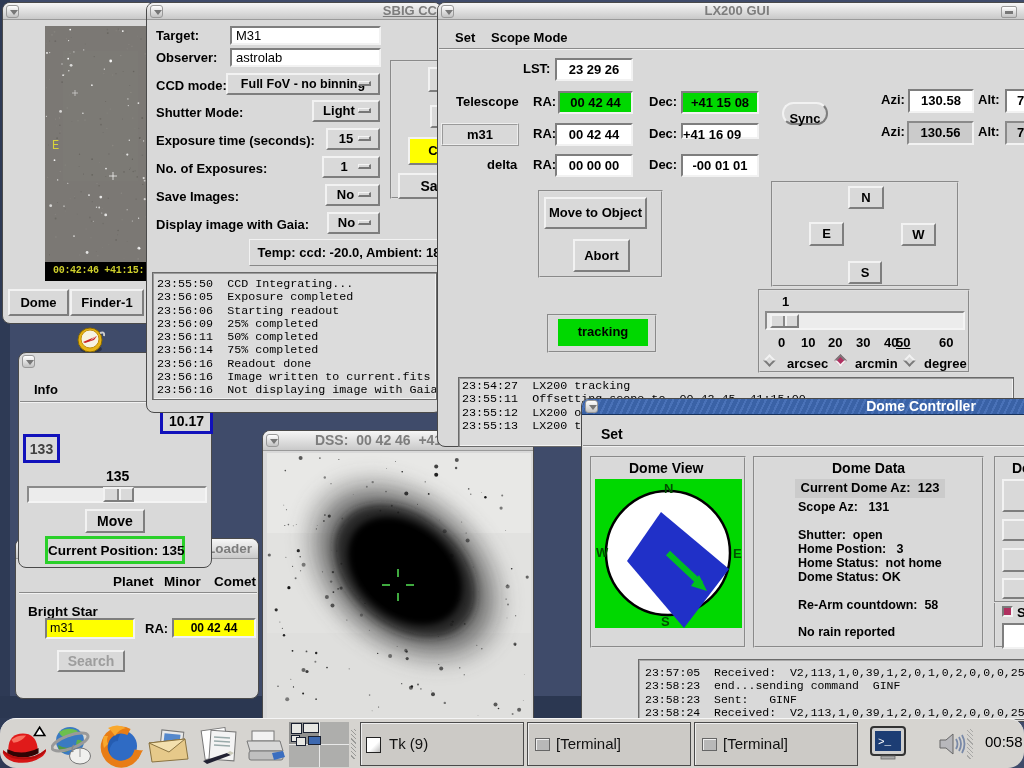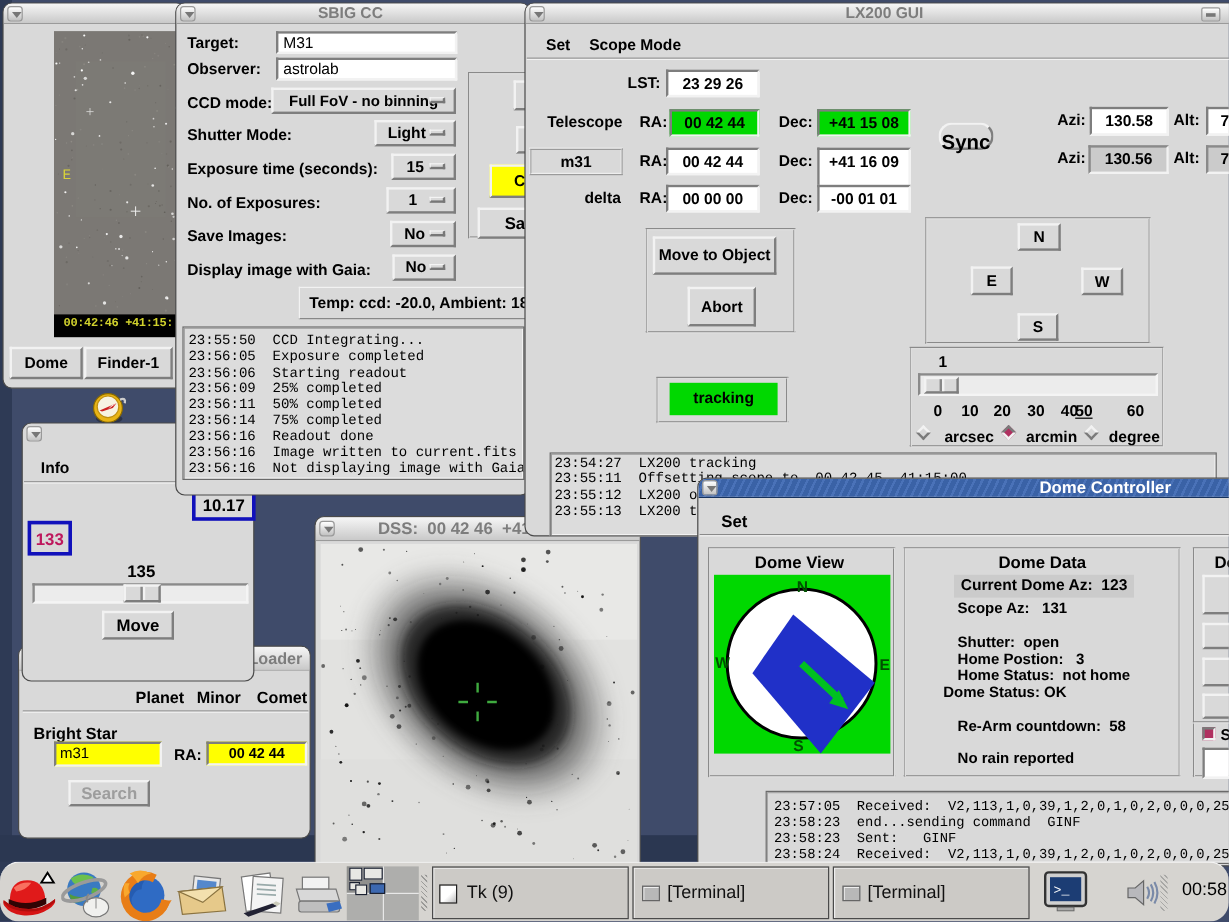--- a/index.html
+++ b/index.html
@@ -230,41 +230,42 @@
 </svg></div>
 <div class="abs" style="left:42px;top:259px;width:104px;height:19px;background:#000;color:#cfd02c;font-size:10px;font-weight:bold;font-family:'Liberation Mono',monospace;line-height:18px;padding-left:8px;letter-spacing:-0.3px;white-space:nowrap;overflow:hidden;">00:42:46 +41:15:</div>
 <div class="btn" style="left:5px;top:286px;width:61px;height:27px;font-size:13px;line-height:23px;">Dome</div>
 <div class="btn" style="left:67px;top:286px;width:74px;height:27px;font-size:13px;line-height:23px;">Finder-1</div>
 </div>
 <div class="win" style="left:18px;top:352px;width:194px;height:216px;z-index:3;">
     <div class="chev"></div>
 <div class="lbl" style="left:15px;top:29px;font-size:13px;">Info</div>
 <div class="abs" style="left:1px;top:48px;width:190px;height:2px;border-top:1px solid #8a8a8a;border-bottom:1px solid #f2f2f2;"></div>
 <div class="abs" style="left:141px;top:53px;width:53px;height:28px;border:3px solid #1111bb;color:#000;font-weight:bold;font-size:14px;text-align:center;line-height:24px;">10.17</div>
-<div class="abs" style="left:4px;top:81px;width:37px;height:29px;border:3px solid #1111bb;color:#be185d;font-weight:bold;font-size:14px;text-align:center;line-height:24px;">133</div>
+<div class="abs" style="left:4px;top:81px;width:37px;height:29px;border:3px solid #1111bb;color:#404040;font-weight:bold;font-size:14px;text-align:center;line-height:24px;">133</div>
 <div class="lbl" style="left:87px;top:115px;font-size:14px;">135</div>
 <div class="trough" style="left:8px;top:133px;width:180px;height:17px;"></div>
 <div class="shandle" style="left:84px;top:134px;width:31px;height:15px;"></div>
 <div class="btn" style="left:66px;top:156px;width:60px;height:24px;font-size:14px;line-height:20px;">Move</div>
+<div class="abs" style="left:26px;top:183px;width:140px;height:28px;border:3px solid #2ad02a;color:#000;font-weight:bold;font-size:13.5px;text-align:center;line-height:23px;white-space:nowrap;">Current Position: 135</div>
 </div>
 <div class="win" style="left:15px;top:538px;width:244px;height:161px;z-index:2;">
 <div class="tbar" style="text-align:right;padding-right:6px;font-size:13.5px;height:20px;line-height:19px;">Loader</div>
     <div class="chev" style="top:3px;"></div>
 <div class="lbl" style="left:12px;top:35px;font-size:13.5px;margin-top:30px;">Bright Star</div>
 <div class="lbl" style="left:97px;top:35px;font-size:13.5px;">Planet</div>
 <div class="lbl" style="left:148px;top:35px;font-size:13.5px;">Minor</div>
 <div class="lbl" style="left:198px;top:35px;font-size:13.5px;">Comet</div>
 <div class="abs" style="left:3px;top:53px;width:238px;height:2px;border-top:1px solid #8a8a8a;border-bottom:1px solid #f2f2f2;"></div>
 <div class="ent" style="left:29px;top:79px;width:90px;height:21px;background:#ffff00;font-size:12.5px;line-height:17px;padding-left:3px;">m31</div>
 <div class="lbl" style="left:129px;top:82px;font-size:13px;">RA:</div>
 <div class="ent" style="left:156px;top:79px;width:84px;height:20px;background:#ffff00;font-size:12px;font-weight:bold;text-align:center;line-height:16px;">00 42 44</div>
 <div class="btn" style="left:41px;top:111px;width:68px;height:22px;font-size:14px;line-height:18px;color:#9d9d9d;">Search</div>
 </div>
 <div class="win" style="left:146px;top:2px;width:296px;height:411px;z-index:4;">
-<div class="tbar" style="padding-right:4px;">SBIG CC</div>
+<div class="tbar" style="text-align:right;padding-right:4px;text-decoration:underline;">SBIG CC</div>
     <div class="chev"></div>
 <div class="lbl" style="left:9px;top:25px;font-size:13px;">Target:</div>
 <div class="ent" style="left:83px;top:23px;width:151px;height:19px;font-size:13px;line-height:15px;padding-left:4px;">M31</div>
 <div class="lbl" style="left:9px;top:47px;font-size:13px;">Observer:</div>
 <div class="ent" style="left:83px;top:45px;width:151px;height:19px;font-size:13px;line-height:15px;padding-left:4px;">astrolab</div>
 <div class="lbl" style="left:9px;top:75px;font-size:13px;">CCD mode:</div>
 <div class="opt" style="left:79px;top:70px;width:154px;height:22px;font-size:12.5px;line-height:18px;padding-right:0;">Full FoV - no binning<i></i></div>
 <div class="lbl" style="left:9px;top:102px;font-size:13px;">Shutter Mode:</div>
 <div class="opt" style="left:165px;top:97px;width:68px;height:22px;font-size:13px;line-height:18px;padding-right:14px;">Light<i></i></div>
 <div class="lbl" style="left:9px;top:130px;font-size:13px;">Exposure time (seconds):</div>
@@ -501,31 +502,31 @@
 <div class="lbl" style="left:53px;top:27px;font-size:13px;">Scope Mode</div>
 <div class="abs" style="left:1px;top:45px;width:598px;height:2px;border-top:1px solid #8a8a8a;border-bottom:1px solid #f2f2f2;"></div>
 <div class="lbl" style="left:85px;top:58px;font-size:13px;">LST:</div>
 <div class="ent" style="left:117px;top:55px;width:78px;height:23px;font-size:13px;font-weight:bold;text-align:center;line-height:19px;">23 29 26</div>
 
 <div class="lbl" style="left:18px;top:91px;font-size:13px;">Telescope</div>
 <div class="lbl" style="left:95px;top:91px;font-size:13px;">RA:</div>
 <div class="gval" style="left:120px;top:88px;width:75px;height:23px;font-size:13px;line-height:19px;">00 42 44</div>
 <div class="lbl" style="left:211px;top:91px;font-size:13px;">Dec:</div>
 <div class="gval" style="left:243px;top:88px;width:78px;height:23px;font-size:13px;line-height:19px;">+41 15 08</div>
-<div class="btn" style="left:344px;top:99px;width:46px;height:23px;font-size:17px;line-height:29px;border-radius:12px;">Sync</div>
+<div class="btn" style="left:344px;top:99px;width:46px;height:23px;font-size:13px;line-height:29px;border-radius:12px;">Sync</div>
 <div class="lbl" style="left:443px;top:89px;font-size:13px;">Azi:</div>
 <div class="ent" style="left:470px;top:86px;width:66px;height:24px;font-size:13px;font-weight:bold;text-align:center;line-height:20px;">130.58</div>
 <div class="lbl" style="left:540px;top:89px;font-size:13px;">Alt:</div>
 <div class="ent" style="left:567px;top:86px;width:66px;height:24px;font-size:13px;font-weight:bold;text-align:left;padding-left:10px;line-height:20px;">71.2</div>
 
 <div class="abs" style="left:3px;top:120px;width:78px;height:23px;background:#d9d9d9;border:2px ridge #eee;color:#000;font-weight:bold;font-size:13px;text-align:center;line-height:19px;">m31</div>
 <div class="lbl" style="left:95px;top:123px;font-size:13px;">RA:</div>
 <div class="ent" style="left:117px;top:120px;width:78px;height:23px;font-size:13px;font-weight:bold;text-align:center;line-height:19px;">00 42 44</div>
 <div class="lbl" style="left:211px;top:123px;font-size:13px;">Dec:</div>
-<div class="ent" style="left:243px;top:120px;width:78px;height:34px;font-size:13px;font-weight:bold;text-align:center;line-height:19px;">+41 16 09</div>
+<div class="ent" style="left:243px;top:120px;width:78px;height:16px;font-size:13px;font-weight:bold;text-align:left;line-height:19px;">+41 16 09</div>
 <div class="lbl" style="left:443px;top:121px;font-size:13px;">Azi:</div>
 <div class="abs" style="left:469px;top:118px;width:67px;height:24px;background:#cbcbcb;border-style:solid;border-width:2px;border-color:#8a8a8a #f2f2f2 #f2f2f2 #8a8a8a;color:#000;font-weight:bold;font-size:13px;text-align:center;line-height:20px;">130.56</div>
 <div class="lbl" style="left:540px;top:121px;font-size:13px;">Alt:</div>
 <div class="abs" style="left:567px;top:118px;width:66px;height:24px;background:#cbcbcb;border-style:solid;border-width:2px;border-color:#8a8a8a #f2f2f2 #f2f2f2 #8a8a8a;color:#000;font-weight:bold;font-size:13px;text-align:left;padding-left:10px;line-height:20px;">77.3</div>
 
 <div class="lbl" style="left:49px;top:154px;font-size:13px;">delta</div>
 <div class="lbl" style="left:95px;top:154px;font-size:13px;">RA:</div>
 <div class="ent" style="left:117px;top:151px;width:78px;height:23px;font-size:13px;font-weight:bold;text-align:center;line-height:19px;">00 00 00</div>
 <div class="lbl" style="left:211px;top:154px;font-size:13px;">Dec:</div>
 <div class="ent" style="left:243px;top:151px;width:78px;height:23px;font-size:13px;font-weight:bold;text-align:center;line-height:19px;">-00 01 01</div>
@@ -586,21 +587,21 @@
 <text x="138" y="79" fill="#005000" font-size="13" font-weight="bold" font-family="Liberation Sans">E</text>
 </svg></div>
 
 <div class="frame" style="left:171px;top:57px;width:231px;height:192px;"></div>
 <div class="lbl" style="left:250px;top:61px;font-size:14px;">Dome Data</div>
 <div class="abs" style="left:213px;top:80px;width:150px;height:19px;background:#cbcbcb;color:#000;font-weight:bold;font-size:13px;line-height:18px;text-align:center;white-space:nowrap;">Current Dome Az:&nbsp; 123</div>
 <div class="lbl" style="left:216px;top:101px;font-size:12.5px;">Scope Az:&nbsp;&nbsp; 131</div>
 <div class="lbl" style="left:216px;top:129px;font-size:12.5px;">Shutter:&nbsp; open</div>
 <div class="lbl" style="left:216px;top:143px;font-size:12.5px;">Home Postion:&nbsp;&nbsp; 3</div>
 <div class="lbl" style="left:216px;top:157px;font-size:12.5px;">Home Status:&nbsp; not home</div>
-<div class="lbl" style="left:204px;top:171px;font-size:12.5px;">Dome Status: OK</div>
+<div class="lbl" style="left:216px;top:171px;font-size:12.5px;">Dome Status: OK</div>
 <div class="lbl" style="left:216px;top:199px;font-size:12.5px;">Re-Arm countdown:&nbsp; 58</div>
 <div class="lbl" style="left:216px;top:226px;font-size:12.5px;">No rain reported</div>
 
 <div class="frame" style="left:412px;top:57px;width:240px;height:192px;"></div>
 <div class="lbl" style="left:430px;top:61px;font-size:14px;">Dome Control</div>
 <div class="btn" style="left:420px;top:80px;width:120px;height:33px;"></div>
 <div class="btn" style="left:420px;top:120px;width:120px;height:22px;"></div>
 <div class="btn" style="left:420px;top:149px;width:120px;height:24px;"></div>
 <div class="btn" style="left:420px;top:179px;width:120px;height:21px;"></div>
 <div class="abs" style="left:412px;top:202px;width:240px;height:0;border-top:2px groove #dedede;"></div>

